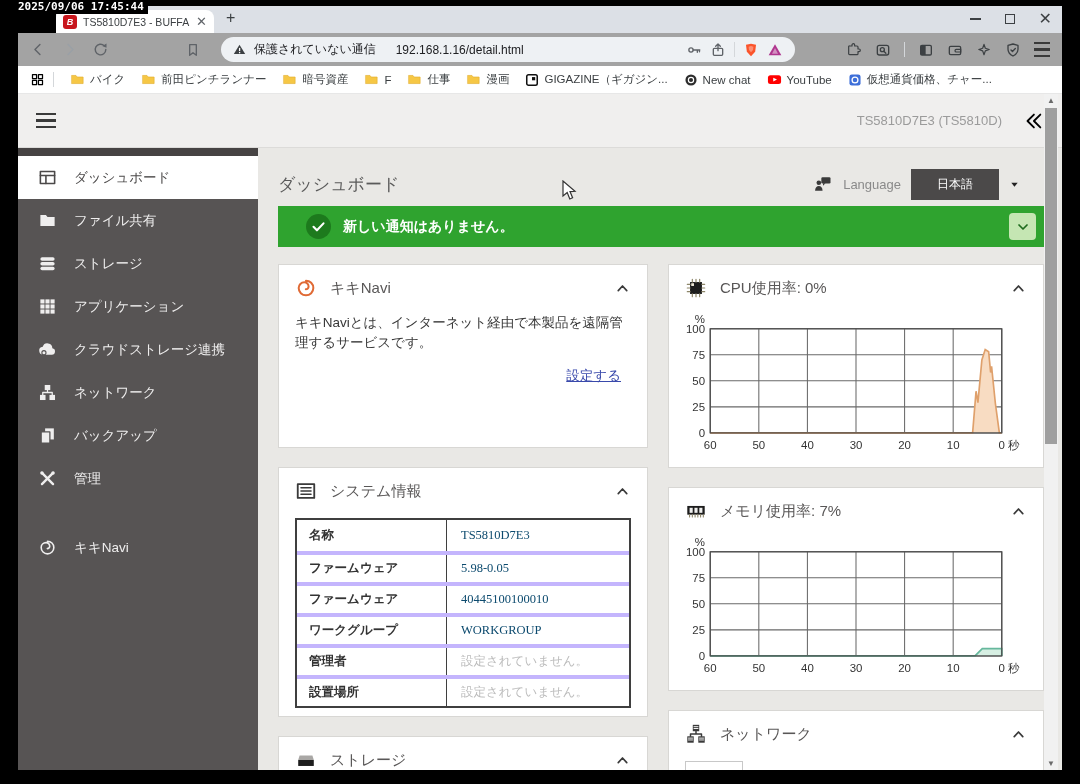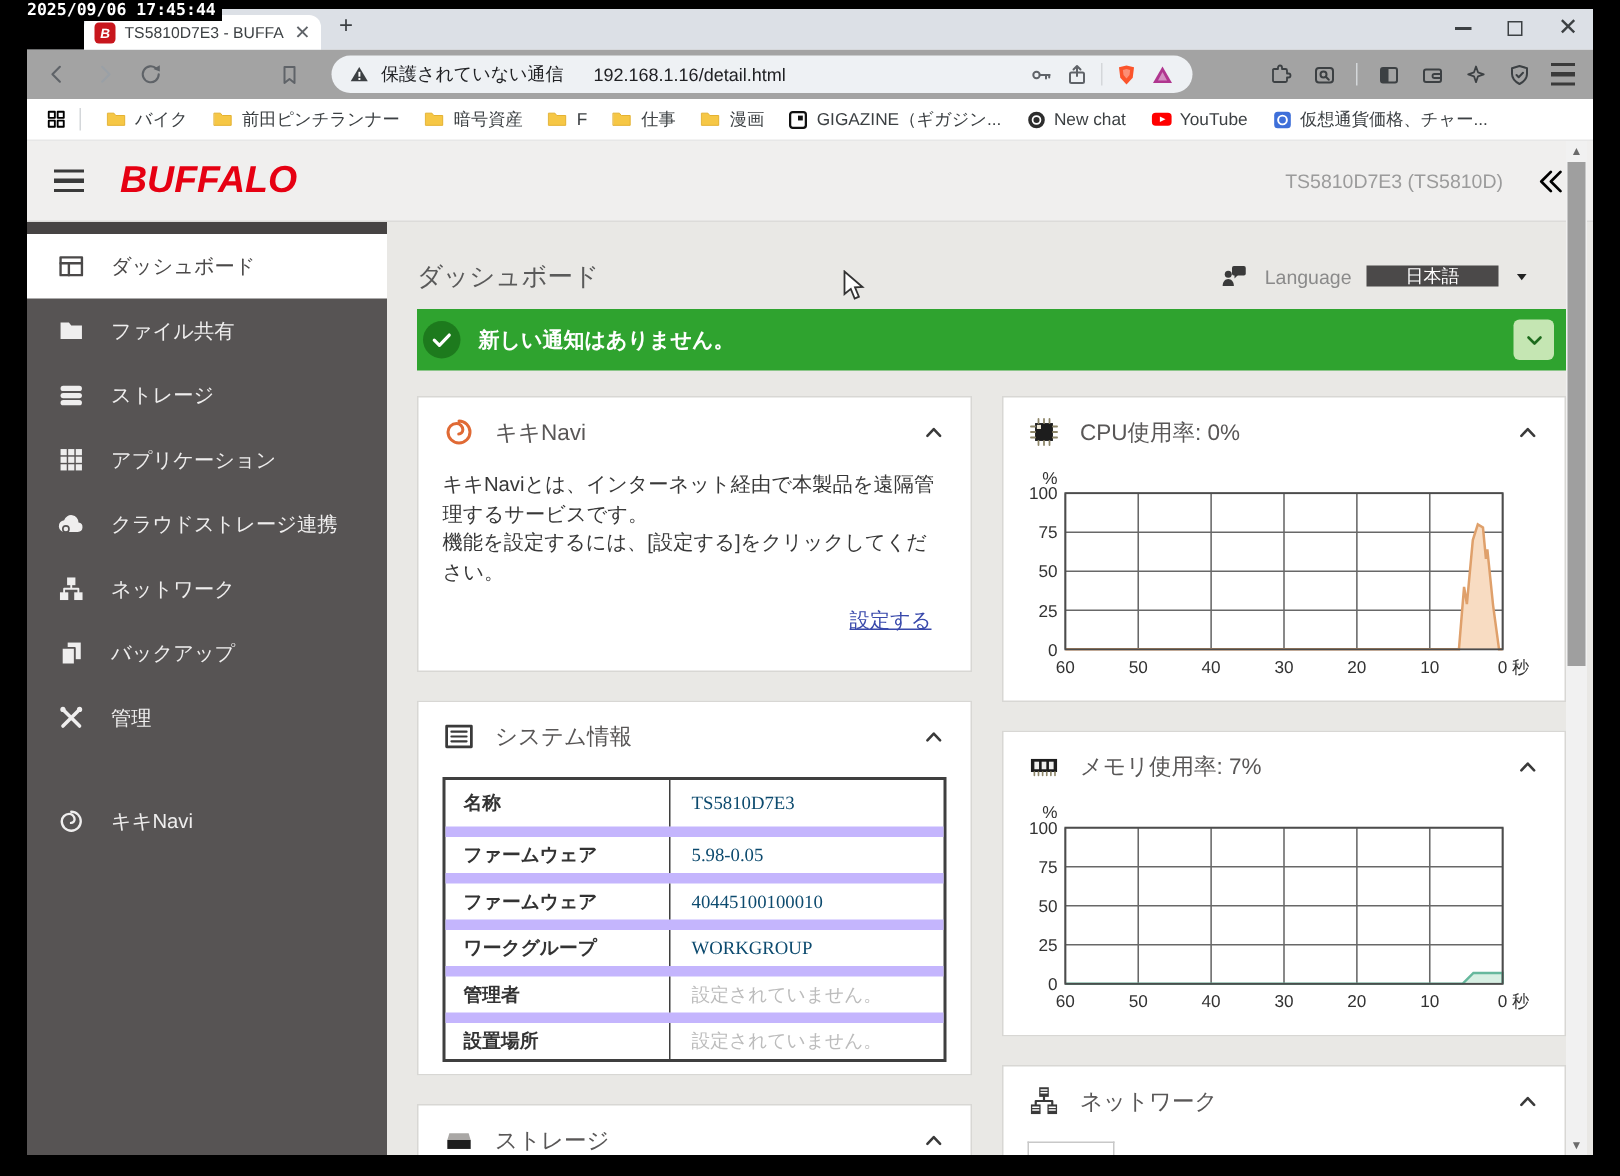--- a/index.html
+++ b/index.html
@@ -58,24 +58,24 @@
   .side-strip { height:8px; background:#464343; }
   .side-item { height:43px; display:flex; align-items:center; gap:17px; padding-left:20px; font-size:13.5px; cursor:default; }
   .side-item.active { background:#fff; color:#4b4949; }
   .side-item.footer { margin-top:26px; }
 
   .content { flex:1; position:relative; overflow:hidden; padding:14px 18px 0 20px; }
   .page-head { height:44px; display:flex; align-items:center; }
   .page-title { font-size:17px; color:#5a5a5a; }
   .lang-group { margin-left:auto; display:flex; align-items:center; gap:10px; margin-right:24px; }
   .lang-label { font-size:13px; color:#8a8a8a; }
-  .lang-btn { width:88px; height:14px; background:#4b4949; color:#fff; font-size:12px; display:flex;
+  .lang-btn { width:88px; height:31px; background:#4b4949; color:#fff; font-size:12px; display:flex;
     align-items:center; justify-content:center; }
 
-  .banner { height:41px; background:#2fa32f; display:flex; align-items:center; padding:0 4px; gap:12px; position:relative; }
+  .banner { height:41px; background:#2fa32f; display:flex; align-items:center; padding:0 28px; gap:12px; position:relative; }
   .banner-check { width:25px; height:25px; border-radius:50%; background:#1d7a1d; display:flex; align-items:center; justify-content:center; }
   .banner-text { color:#fff; font-size:14px; font-weight:bold; }
   .banner-btn { position:absolute; right:8px; top:7px; width:27px; height:27px; background:#c5e6b3;
     border-radius:4px; display:flex; align-items:center; justify-content:center; }
 
   .cols { margin-top:17px; display:flex; gap:20px; }
   .col-left { width:370px; flex:0 0 auto; }
   .col-right { flex:1; }
 
   .card { background:#fff; border:1px solid #d8d7d4; margin-bottom:19px; overflow:hidden; }
@@ -83,21 +83,21 @@
   .card-title { font-size:15px; color:#595757; }
   .card-chevron { margin-left:auto; color:#3a3a3a; }
 
   .kiki-card { height:184px; }
   .kiki-body { padding:2px 16px 0; font-size:13.5px; color:#383838; line-height:1.45; }
   .kiki-link-row { text-align:right; padding:14px 26px 16px; }
   .kiki-link { color:#3949ab; font-size:13.5px; text-decoration:underline; }
 
   .sys-card { height:250px;font-family:Liberation Serif, serif; }
   .sys-table { margin:4px 16px 0; border:2px solid #3f3f3f; }
-  .sys-row { display:flex; height:31px; border-top:7px solid #c4b5fd; }
+  .sys-row { display:flex; height:31px; border-top:4px solid #c4b5fd; }
   .sys-row:first-child { border-top:none; }
   .sys-label { width:150px; flex:0 0 auto; display:flex; align-items:center; padding-left:12px;
     font-size:12.5px; font-weight:bold; color:#333; border-right:1px solid #3f3f3f; }
   .sys-value { flex:1; display:flex; align-items:center; padding-left:14px; font-size:12.5px; color:#0c4a6e; }
   .sys-value.placeholder { color:#bcbcbc; }
 
   .chart-card { height:204px; }
   .chart-wrap { padding:0 10px 8px; }
   .chart-wrap svg { width:100%; height:148px; }
   .grid { stroke:#686868; stroke-width:1; }
@@ -340,21 +340,20 @@
   </div>
 
   <div class="viewport">
 
     <div class="appheader">
       <span class="menu-bars">
           <i></i>
           <i></i>
           <i></i>
         </span>
-      <span class="brand">BUFFALO</span>
       <div class="hdr-right">
         <span class="device-name">TS5810D7E3 (TS5810D)</span>
         <span id="i-collapse" class="ic">
             <svg width="22" height="22" viewBox="0 0 24 24" fill="none" stroke="currentColor" stroke-width="2" stroke-linecap="round" stroke-linejoin="round">
               <polyline points="13 5 6 12 13 19"></polyline>
               <polyline points="20 5 13 12 20 19"></polyline>
             </svg>
           </span>
       </div>
     </div>
@@ -507,21 +506,20 @@
                   </span>
                 <span class="card-title">キキNavi</span>
                 <span class="card-chevron chev-up ic">
                     <svg width="17" height="17" viewBox="0 0 24 24" fill="none" stroke="currentColor" stroke-width="2" stroke-linecap="round" stroke-linejoin="round">
                       <polyline points="6 15 12 8.5 18 15" stroke-width="2.4"></polyline>
                     </svg>
                   </span>
               </div>
               <div class="kiki-body" id="kiki-paragraphs">
                   <div>キキNaviとは、インターネット経由で本製品を遠隔管理するサービスです。</div>
-                  <div>機能を設定するには、[設定する]をクリックしてください。</div>
                 </div>
               <div class="kiki-link-row">
                 <a class="kiki-link" href="#">設定する</a>
               </div>
             </div>
 
             <div class="card sys-card">
               <div class="card-header">
                 <span id="i-sysinfo" class="ic">
                     <svg width="22" height="22" viewBox="0 0 24 24" fill="none" stroke="currentColor" stroke-width="2" stroke-linecap="round" stroke-linejoin="round">

